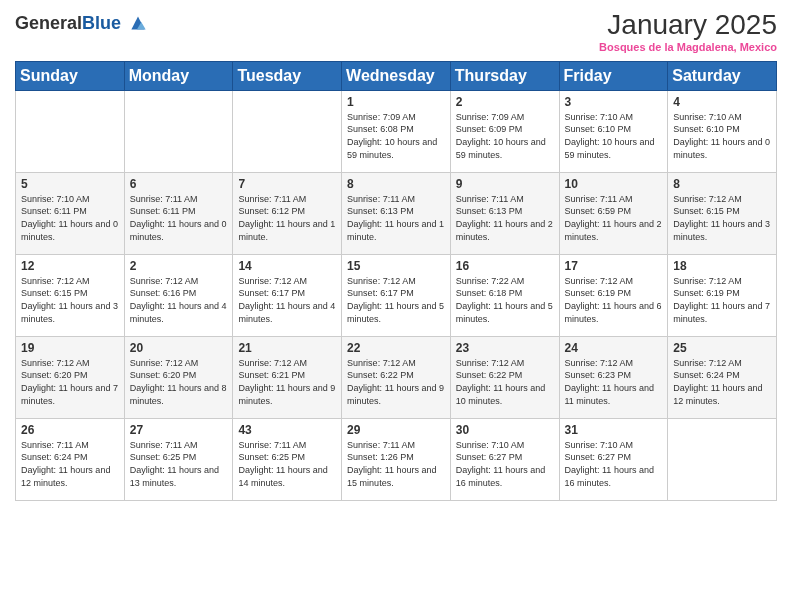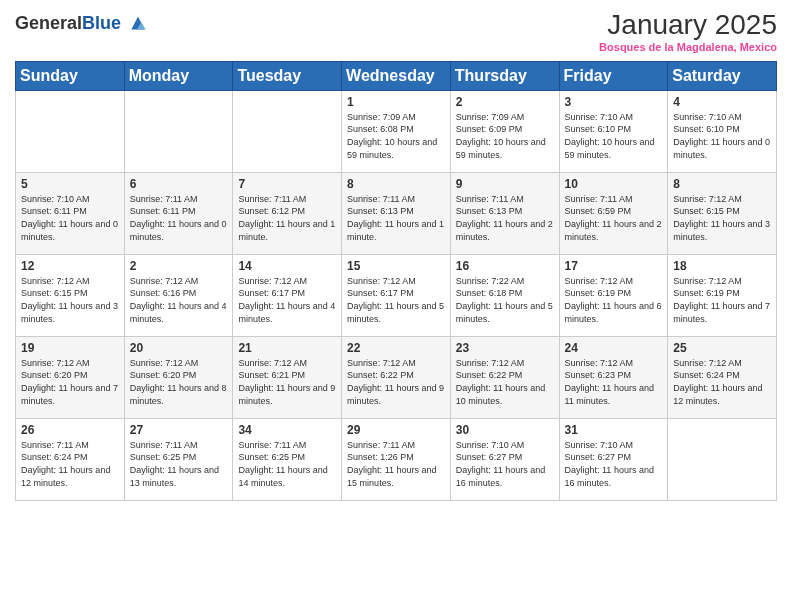--- a/index.html
+++ b/index.html
@@ -325,21 +325,21 @@
 and 12 minutes.</div>
           </td>
           <td>
             <span class="day-number">27</span>
             <div class="day-info">Sunrise: 7:11 AM
 Sunset: 6:25 PM
 Daylight: 11 hours
 and 13 minutes.</div>
           </td>
           <td>
-            <span class="day-number">34</span>
+            <span class="day-number">43</span>
             <div class="day-info">Sunrise: 7:11 AM
 Sunset: 6:25 PM
 Daylight: 11 hours
 and 14 minutes.</div>
           </td>
           <td>
             <span class="day-number">29</span>
             <div class="day-info">Sunrise: 7:11 AM
 Sunset: 1:26 PM
 Daylight: 11 hours

